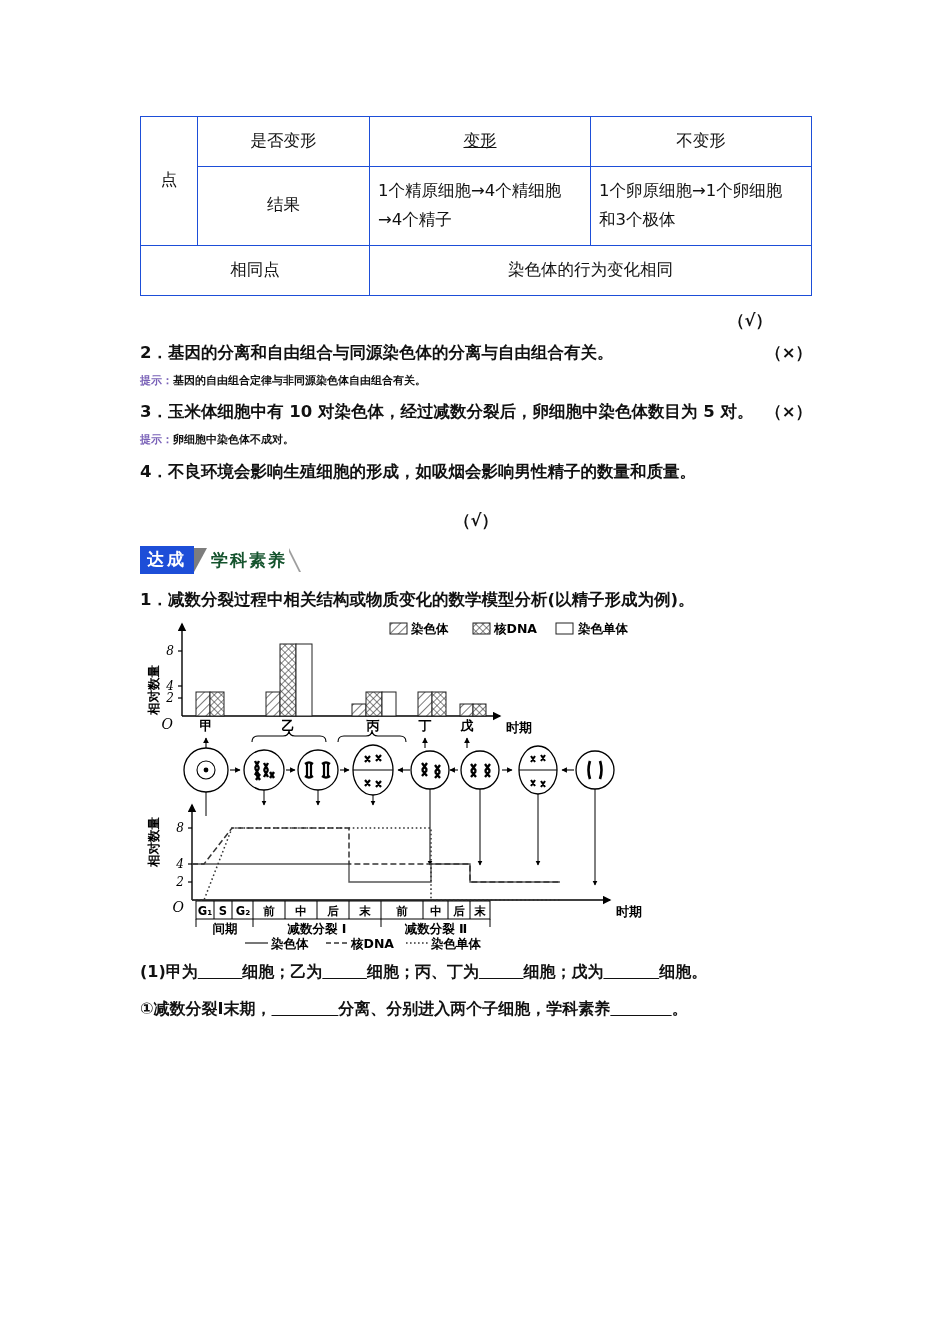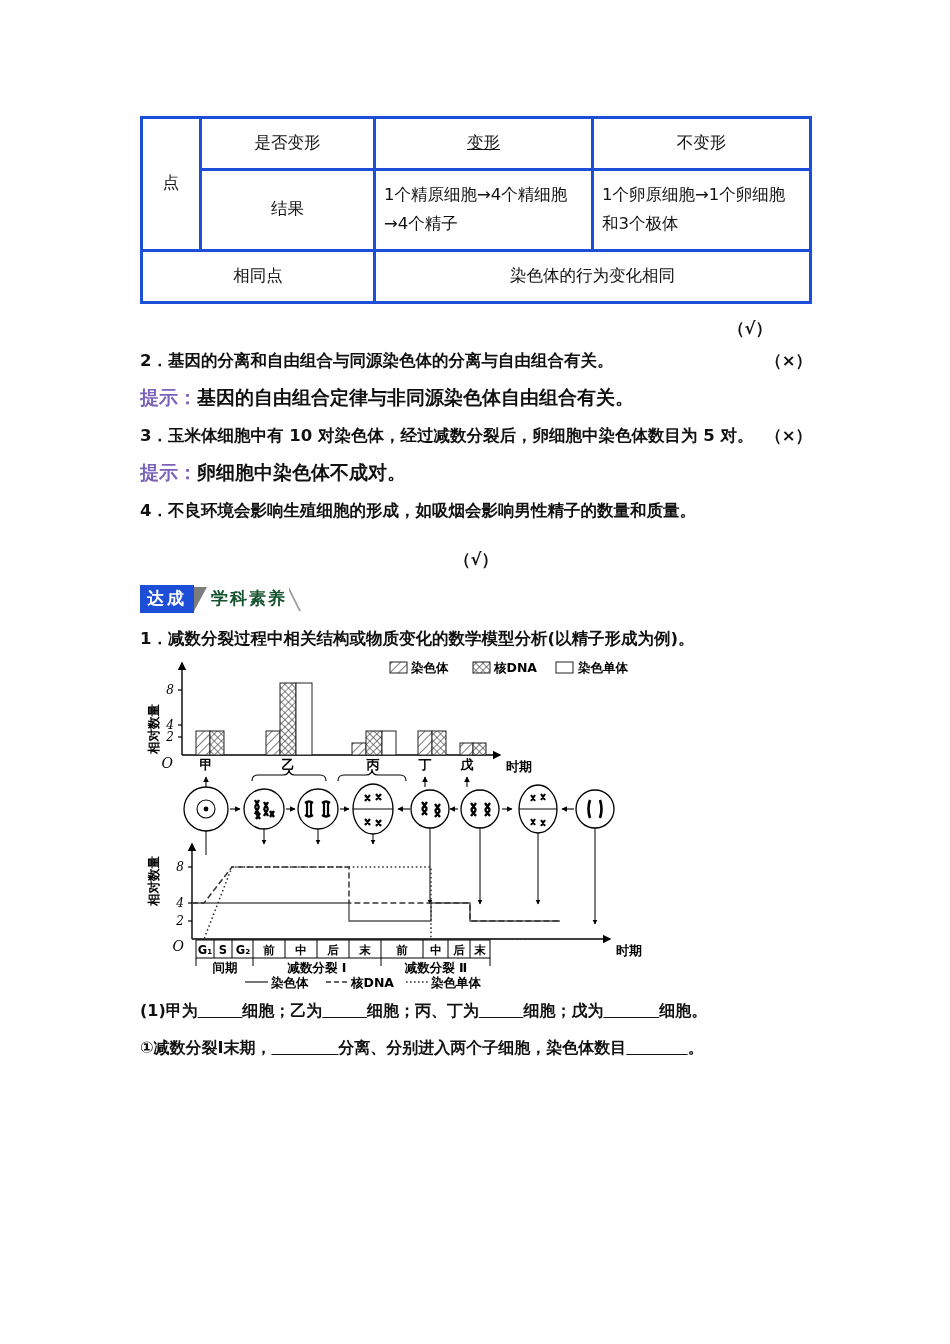--- a/index.html
+++ b/index.html
@@ -14,21 +14,21 @@
   .content{position:absolute;left:140px;top:0;width:672px;}
 
   
   table.cmp{
     border-collapse:collapse;
     width:672px;
     margin-top:116px;
     table-layout:fixed;
   }
   table.cmp td{
-    border:3px solid #1d4ed8;
+    border:1px solid #1d4ed8;
     padding:10px 8px;
     font-size:16.5px;
     line-height:1.75;
     vertical-align:middle;
   }
   td.ctr{text-align:center;}
   td.lead{width:40px;text-align:center;}
   td.rowhd{width:155px;text-align:center;}
   .u{text-decoration:underline;}
 
@@ -73,21 +73,21 @@
     border-bottom:24px solid #fff;border-right:12px solid transparent;
     margin-left:-13px;position:relative;left:-1.5px;
   }
 
   
   p.q{
     font-size:16.5px;line-height:2.0;margin:4px 0 0 0;
     font-weight:bold;text-align:justify;
   }
   p.hint{
-    font-size:19px;line-height:1.9;margin:2px 0 0 0;font-weight:bold;
+    font-size:11px;line-height:1.9;margin:2px 0 0 0;font-weight:bold;
   }
   .hint-label{color:#7a62b8;}
   .mark-right{float:right;}
   .center-mark{text-align:center;font-size:16.5px;font-weight:bold;margin:22px 0 0 0;}
   p.sub{font-size:16px;line-height:1.95;margin:6px 0 0 0;font-weight:bold;}
   .blank{text-decoration:underline;white-space:pre;}
 
   
   .figure{position:relative;width:672px;height:330px;margin-top:4px;}
   .fig-inner{position:absolute;left:0;top:0;}
@@ -383,17 +383,17 @@
       </g>
     </svg>
   </div>
 
   <p class="sub">
     <span>(1)甲为</span><span class="blank">        </span><span>细胞；乙为</span><span class="blank">        </span><span>细胞；丙、丁为</span><span class="blank">        </span><span>细胞；戊为</span><span class="blank">          </span><span>细胞。</span>
   </p>
 
 
   <p class="sub">
-    <span>①减数分裂Ⅰ末期，</span><span class="blank">            </span><span>分离、分别进入两个子细胞，染色体数目</span><span class="blank">           </span><span>。</span>
+    <span>①减数分裂Ⅰ末期，</span><span class="blank">            </span><span>分离、分别进入两个子细胞，学科素养</span><span class="blank">           </span><span>。</span>
   </p>
 
 </div>
 </div>
 
 </body></html>

